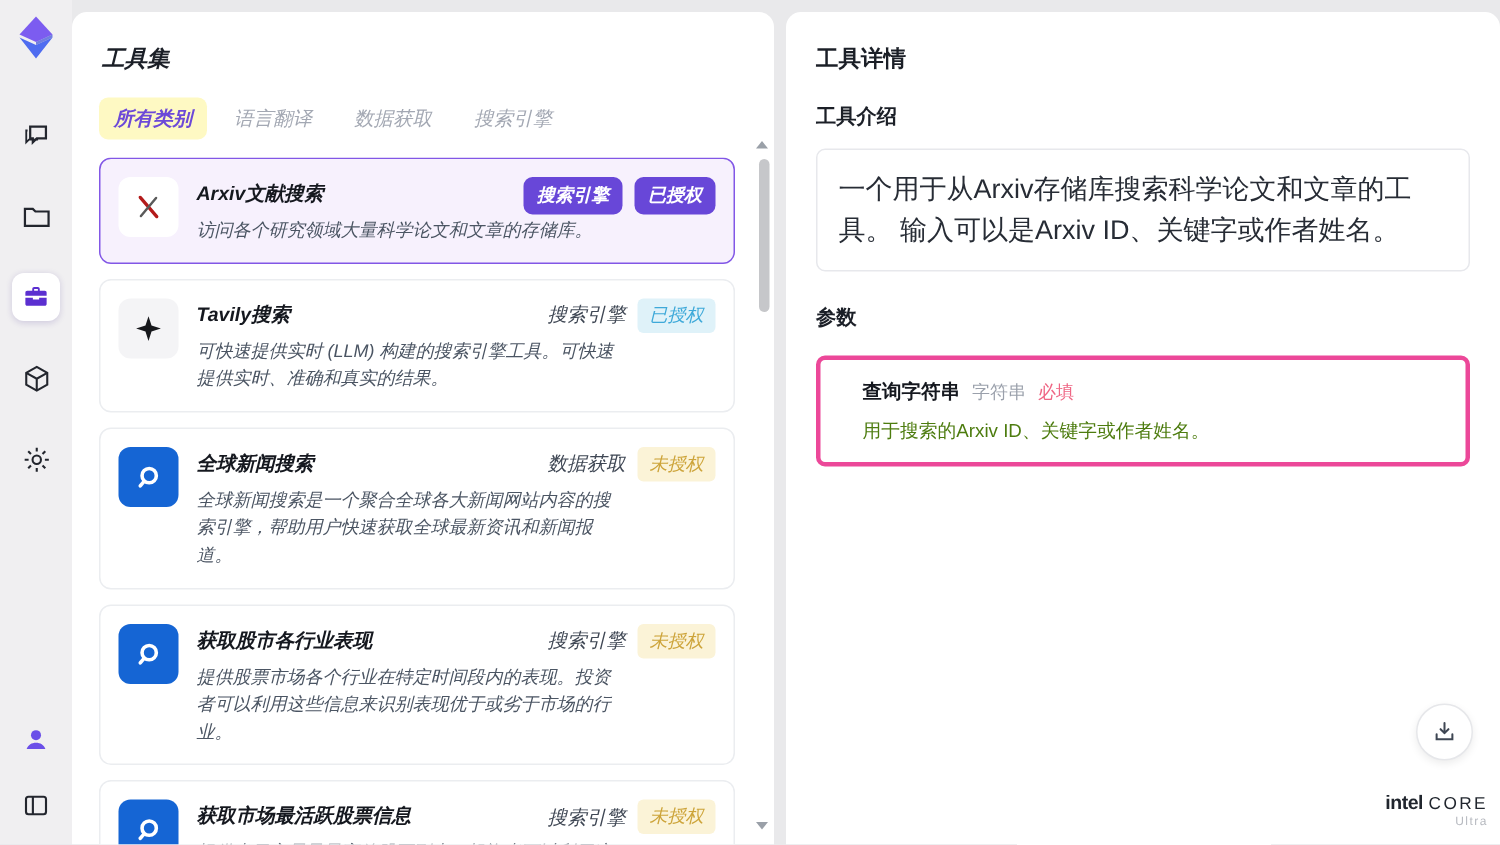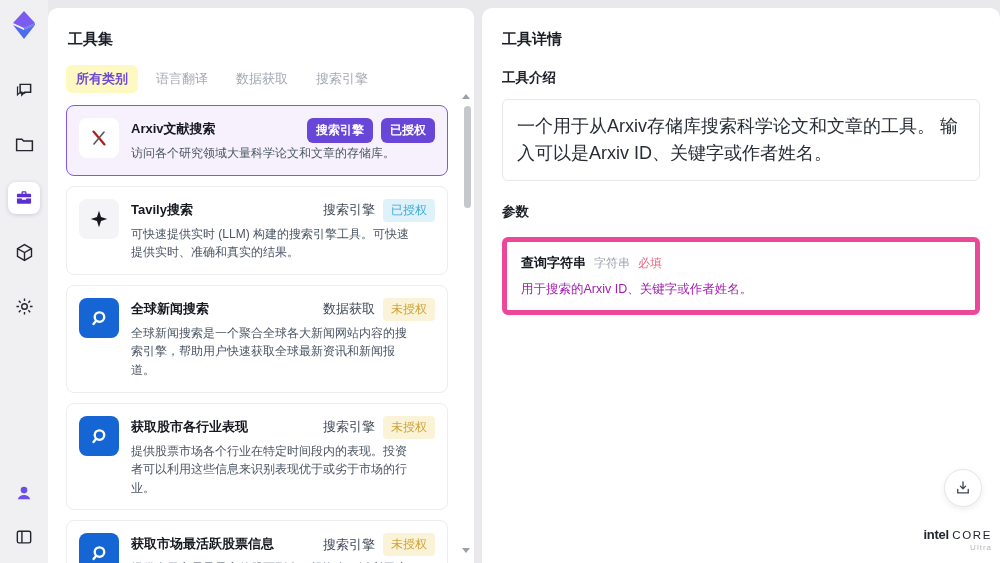--- a/index.html
+++ b/index.html
@@ -16,21 +16,21 @@
   }
   .rail-logo { width:30px; height:30px; margin-bottom:34px; }
   .rail-icons { display:flex; flex-direction:column; align-items:center; gap:22px; }
   .rail-btn { width:32px; height:32px; display:flex; align-items:center; justify-content:center;
     border-radius:8px; cursor:pointer; }
   .rail-btn.active { background:#ffffff; box-shadow:0 1px 4px rgba(60,40,140,.18); }
   .rail-bottom { margin-top:auto; display:flex; flex-direction:column; align-items:center; gap:12px; }
   
   .main { position:absolute; left:48px; top:8px; right:0; bottom:0; display:flex; gap:8px; }
   .panel { background:#ffffff; border-radius:10px 10px 0 0; }
-  .panel-left { width:426px; padding:16px 14px 0 18px; position:relative; }
+  .panel-left { width:468px; padding:16px 14px 0 18px; position:relative;font-style:italic; }
   .panel-right { flex:1; padding:16px 20px; position:relative; }
   
   .pl-title { font-size:15px; font-weight:700; margin:6px 0 16px 2px; }
   .tabs { display:flex; gap:8px; align-items:center; margin-bottom:12px; }
   .tab { font-size:13px; color:#a3a8b3; padding:5px 10px; border-radius:6px; cursor:pointer; white-space:nowrap; }
   .tab.active { color:#6c49d8; background:#fef9c3; font-weight:700; }
   .tool-list { margin-right:12px; overflow:hidden; height:458px; }
   .tool-card { position:relative; display:flex; gap:12px; padding:12px;
     border:1px solid #ebedf0; border-radius:8px; margin-bottom:10px; background:#fff; }
   .tool-card.selected { background:#f7f1fd; border:1.5px solid #8257e6; }
@@ -54,26 +54,26 @@
     border-left:4px solid transparent; border-right:4px solid transparent; }
   .sb-up { top:86px; border-bottom:5px solid #9aa0a8; }
   .sb-down { bottom:10px; border-top:5px solid #9aa0a8; }
   .sb-thumb { position:absolute; right:3px; top:98px; width:7px; height:102px;
     background:#c6c7ca; border-radius:4px; }
   
   .pr-title { font-size:15px; font-weight:700; margin:6px 0 20px; }
   .pr-sub { font-size:13.5px; font-weight:700; margin-bottom:12px; }
   .info-box { border:1px solid #e7e8ec; border-radius:6px; padding:13px 14px;
     font-size:18px; color:#272c35; line-height:1.5; margin-bottom:22px; }
-  .param-box { border:5px solid #ec4899; border-radius:6px; padding:12px 14px;margin-top:16px; }
+  .param-box { border:3px solid #ec4899; border-radius:6px; padding:12px 28px;margin-top:16px; }
   .param-head { display:flex; gap:8px; align-items:baseline; margin-bottom:9px; }
   .param-name { font-size:13px; font-weight:700; color:#15181f; }
   .param-type { font-size:12px; color:#9aa0ab; }
   .param-required { font-size:12px; color:#ef6684; }
-  .param-desc { font-size:12.5px; color:#a21caf; }
+  .param-desc { font-size:12.5px; color:#4d7c0f; }
   
   .fab { position:absolute; right:18px; bottom:56px; width:38px; height:38px; border-radius:50%;
     background:#fff; border:1px solid #e6e7ea; box-shadow:0 2px 6px rgba(0,0,0,.08);
     display:flex; align-items:center; justify-content:center; cursor:pointer; }
   .brand { position:absolute; right:8px; bottom:10px; text-align:right; line-height:1.1; }
   .brand-row { font-size:13px; color:#21262e; }
   .brand-intel { font-weight:700; letter-spacing:-0.3px; }
   .brand-core { font-weight:400; letter-spacing:1.6px; text-transform:uppercase; font-size:11.5px; }
   .brand-ultra { font-size:8px; color:#b7bac0; letter-spacing:1px; margin-top:2px; }
 </style>

